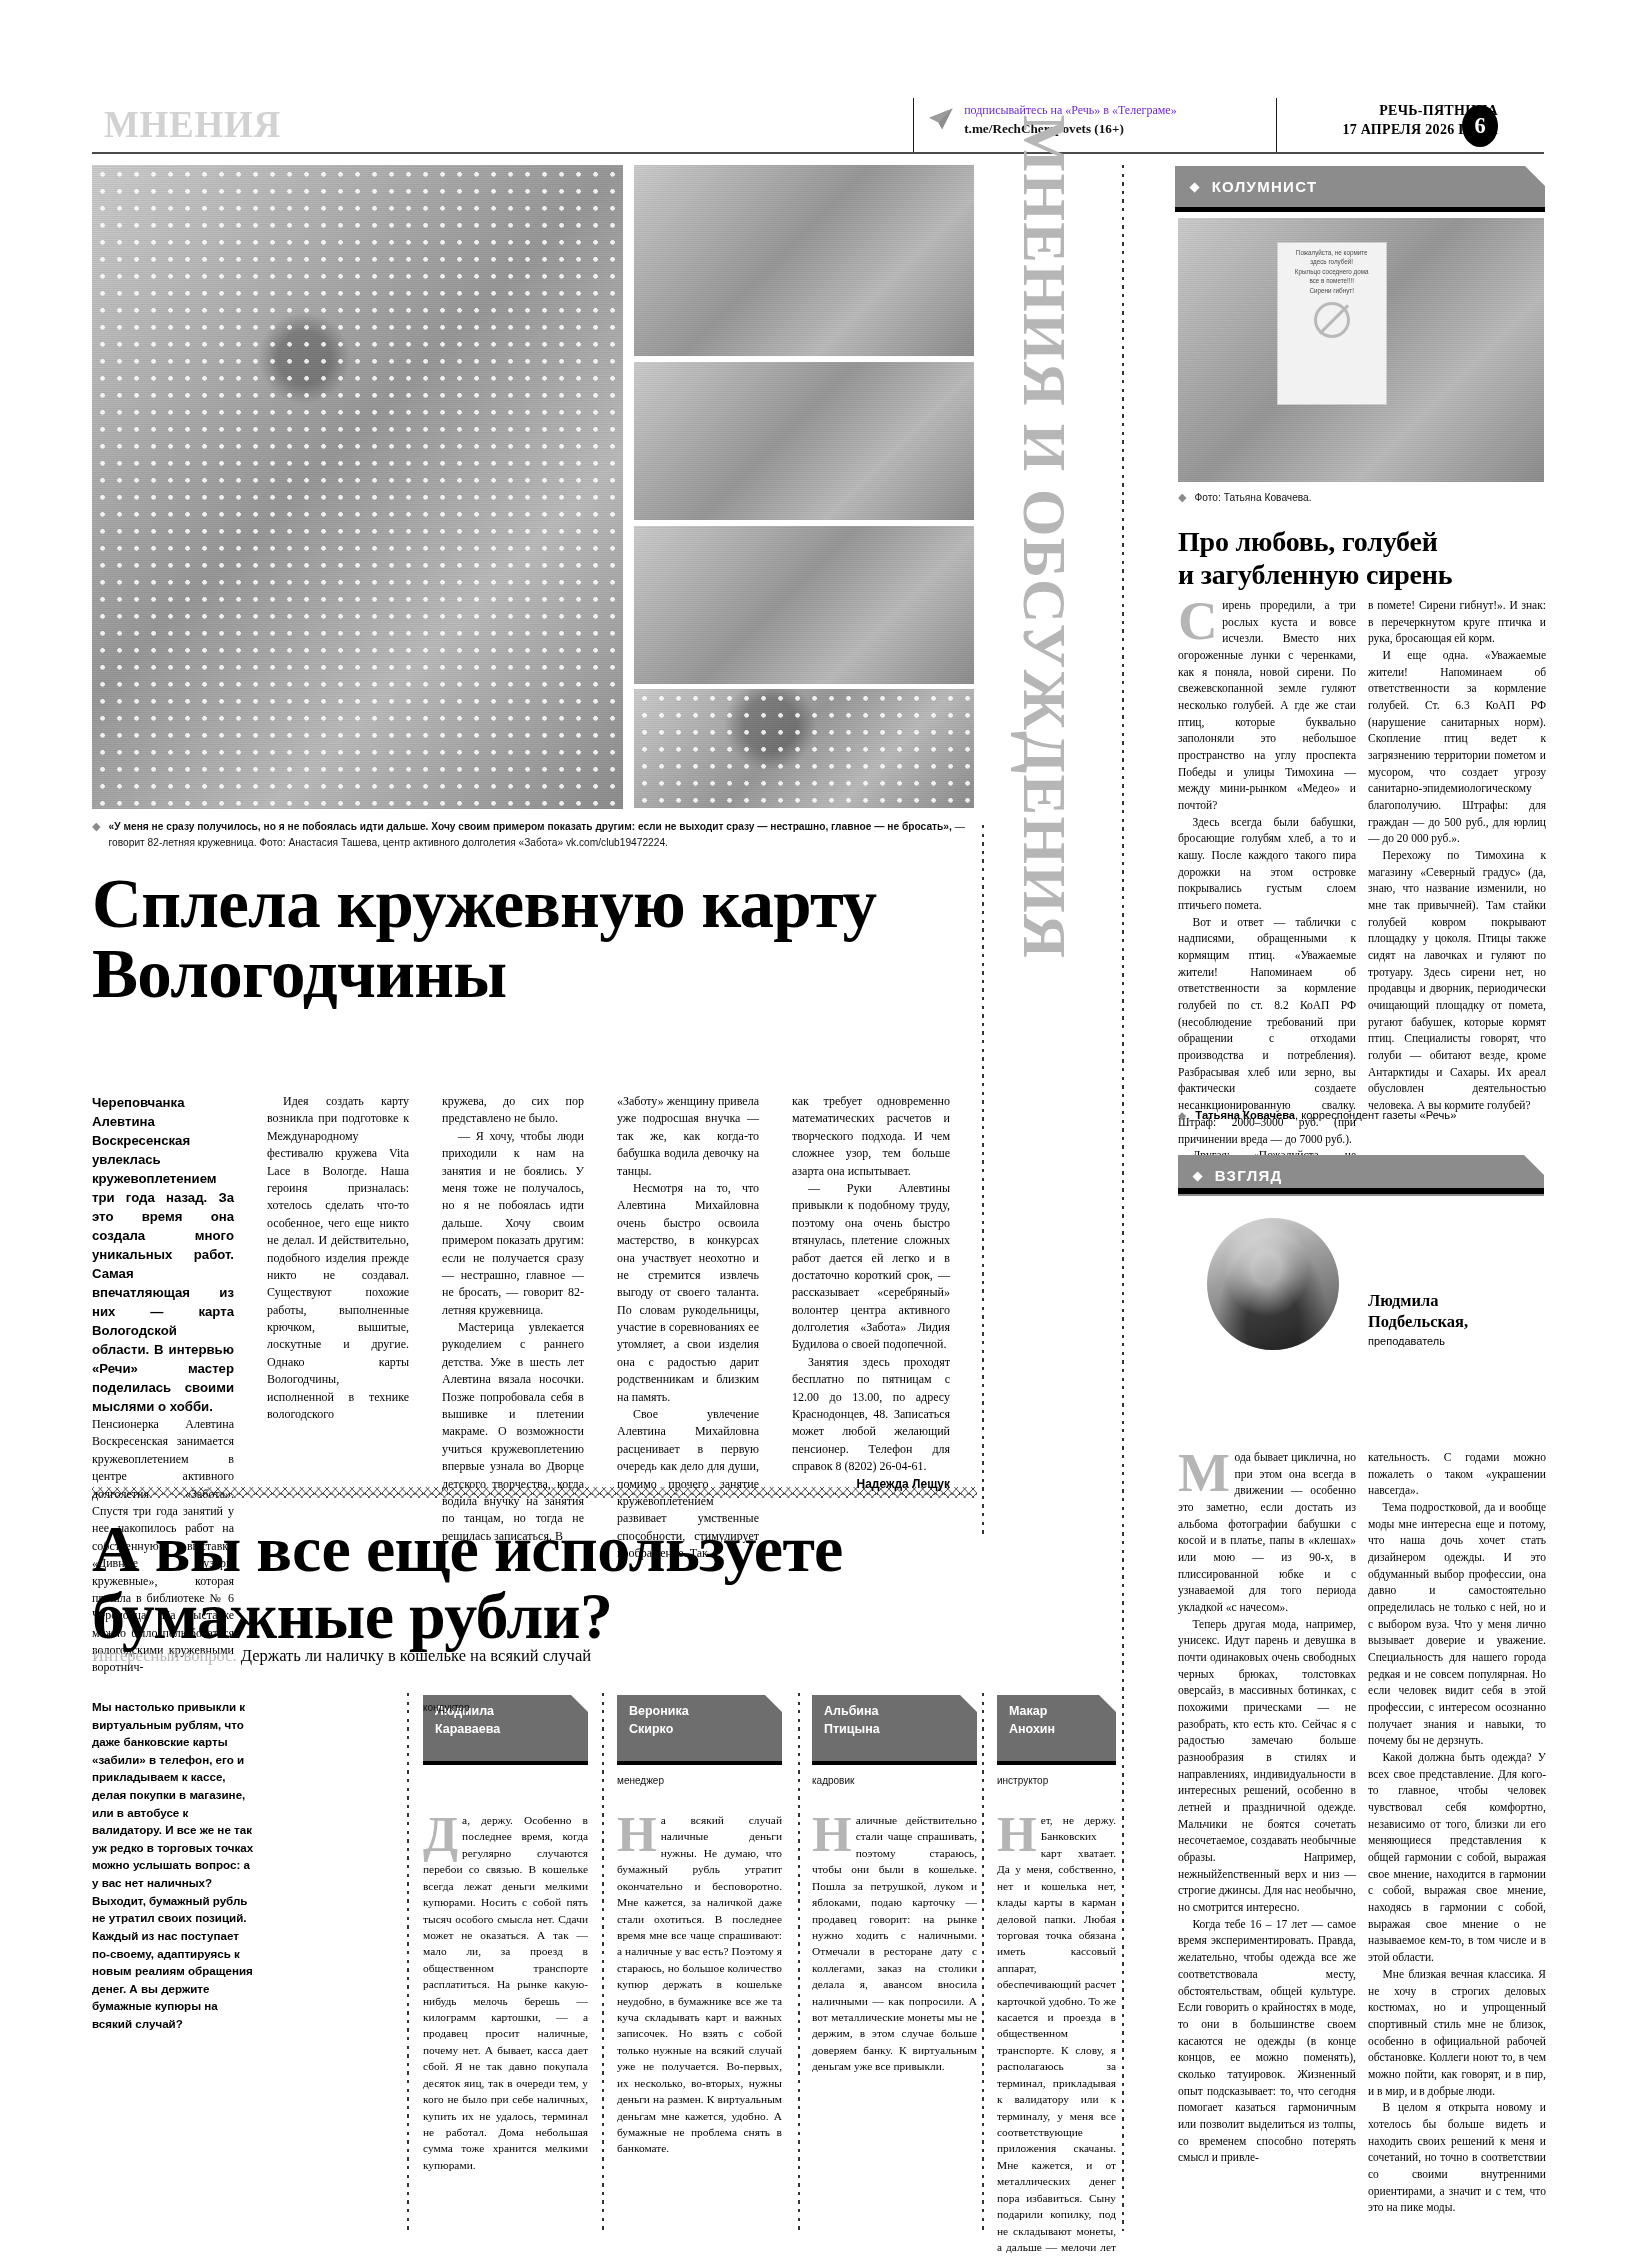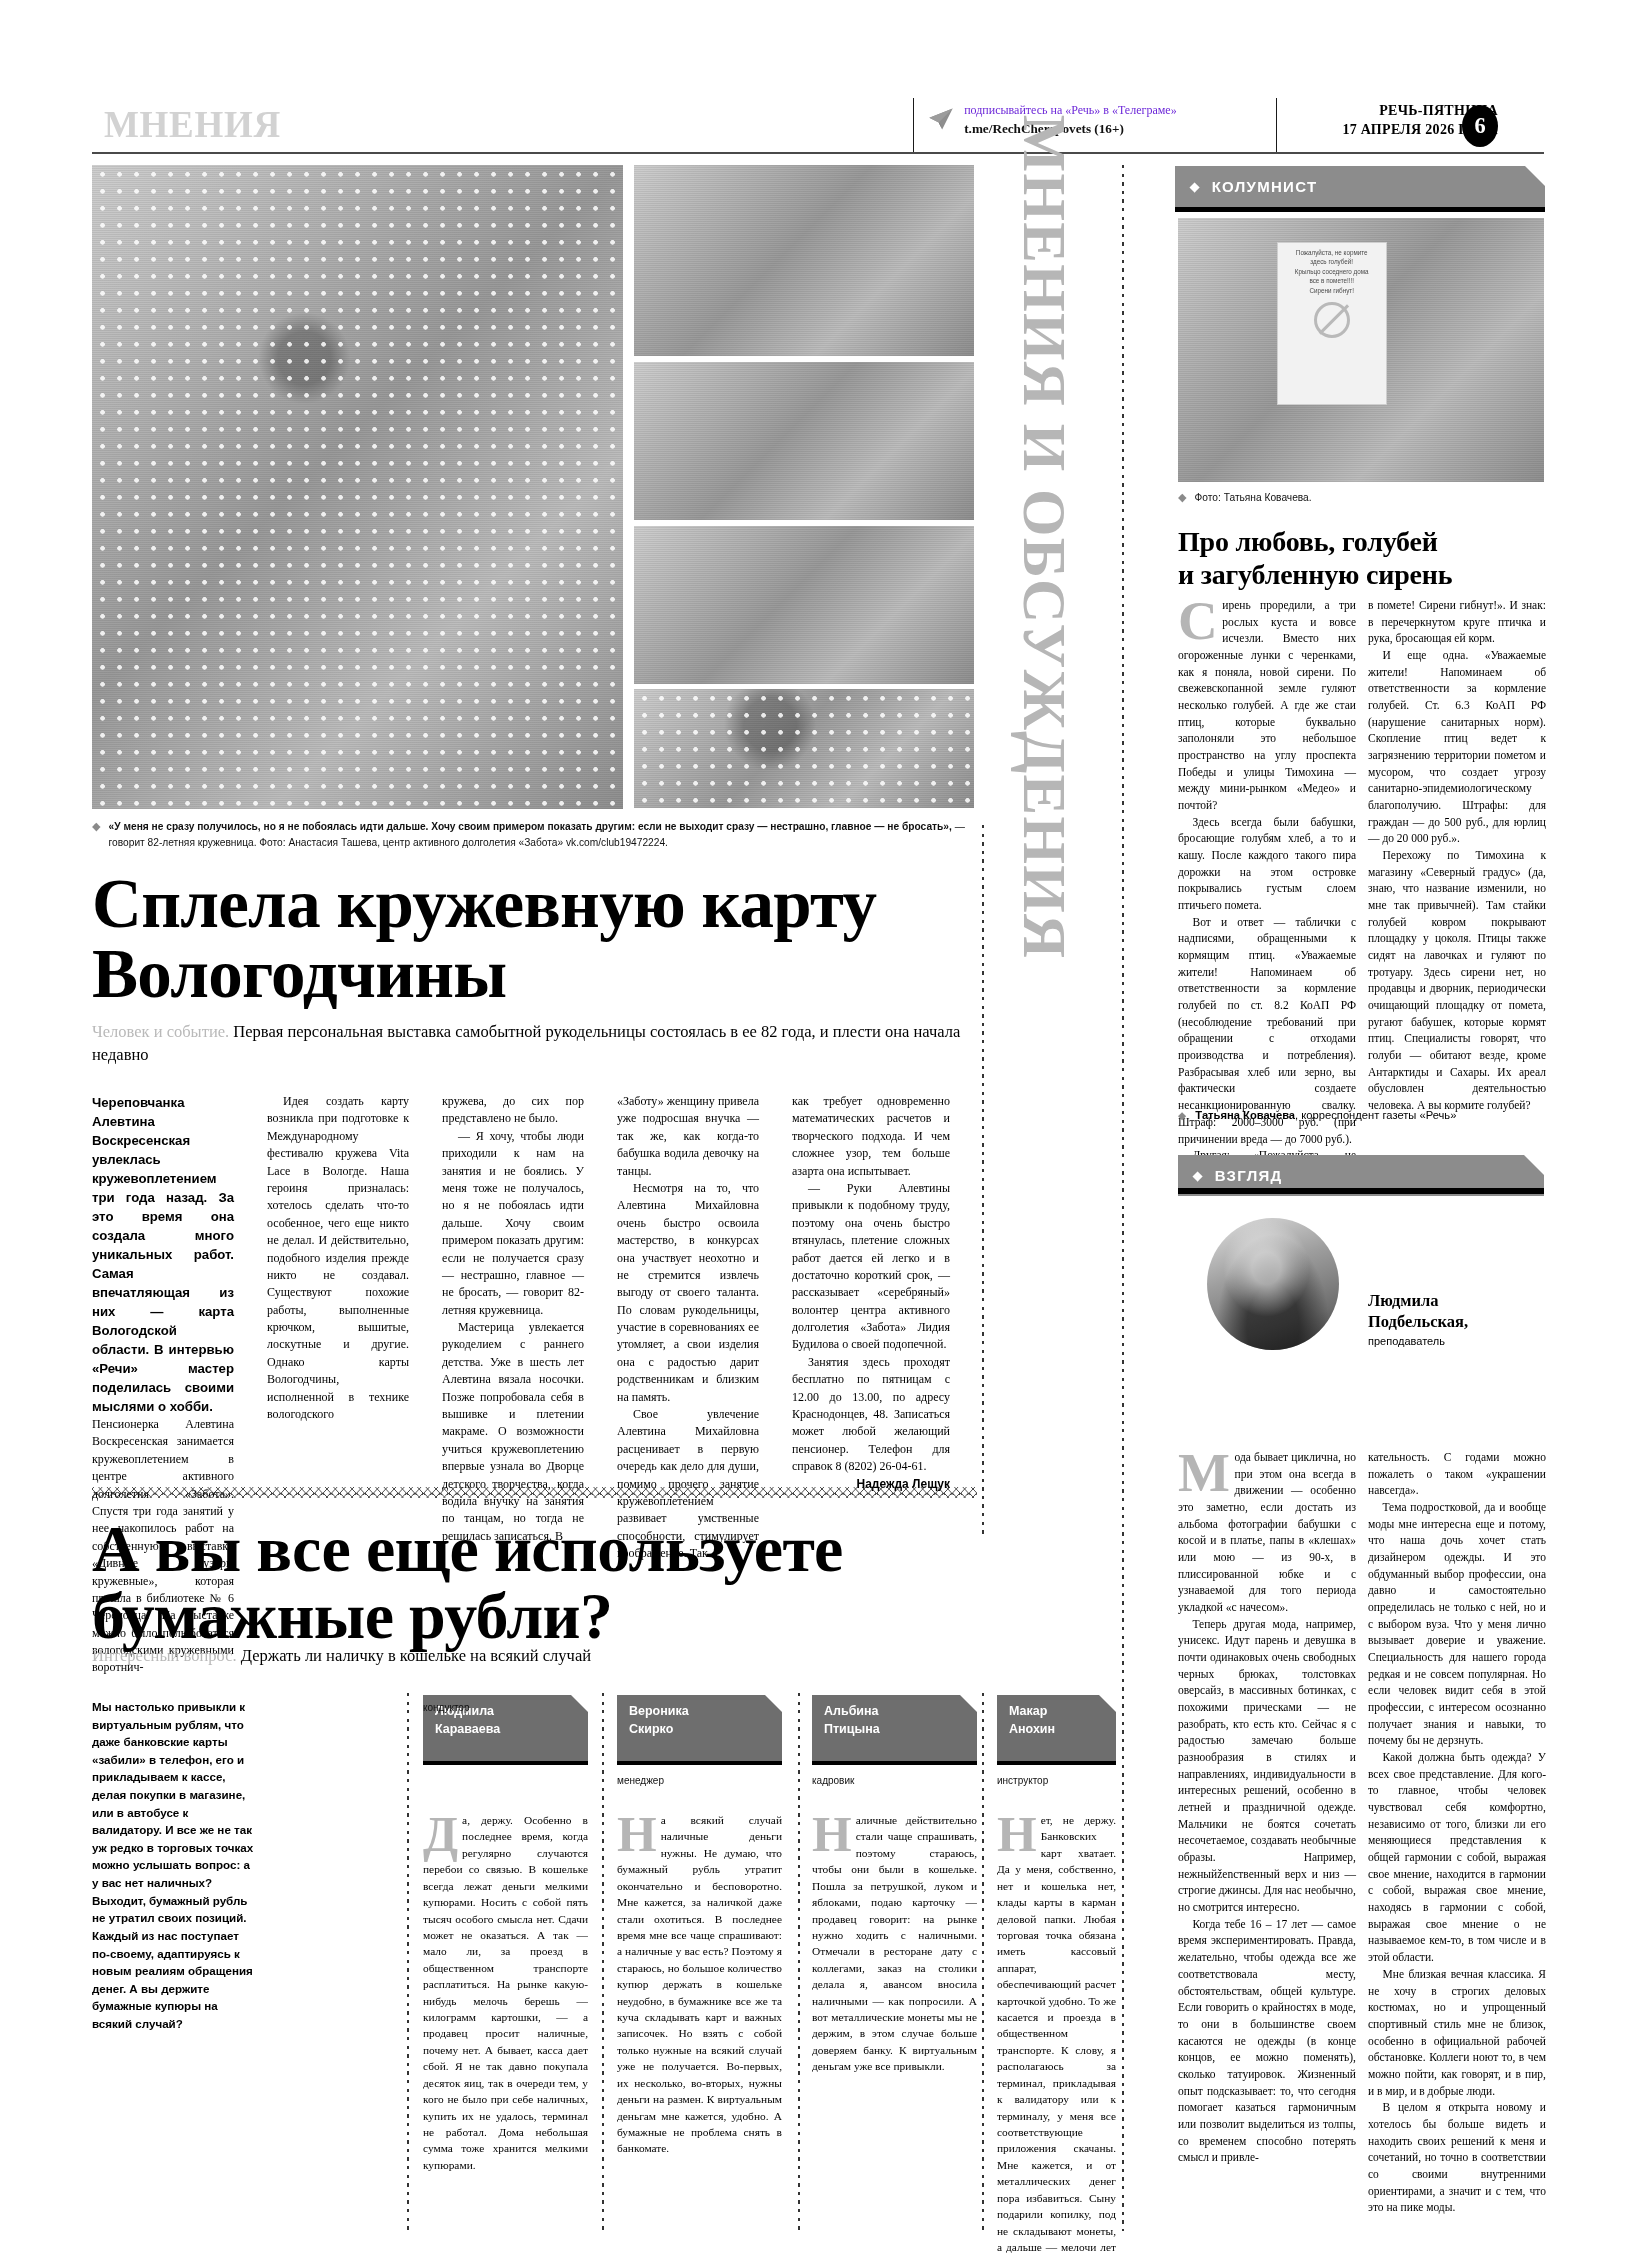--- a/index.html
+++ b/index.html
@@ -308,23 +308,20 @@
     <div class="caption">
       <b>«У меня не сразу получилось, но я не побоялась идти дальше. Хочу своим примером показать другим: если не выходит сразу — нестрашно, главное — не бросать»,</b><span> — говорит 82-летняя кружевница. Фото: Анастасия Ташева, центр активного долголетия «Забота» vk.com/club19472224.</span>
     </div>
   </div>
 
   <div class="headline-main" style="left:92px; top:869px; width:885px;">
     <div>Сплела кружевную карту</div>
     <div>Вологодчины</div>
   </div>
 
-  <div class="kicker" style="left:92px; top:1020px; width:885px;">
-    <span class="lead">Человек и событие.</span><span> Первая персональная выставка самобытной рукодельницы состоялась в ее 82 года, и плести она начала недавно</span>
-  </div>
 
   <div class="bodycol" style="left:92px; top:1093px; width:142px; height:462px;">
     <p class="lead-bold">Череповчанка Алевтина Воскресенская увлеклась кружевоплетением три года назад. За это время она создала много уникальных работ. Самая впечатляющая из них — карта Вологодской области. В интервью «Речи» мастер поделилась своими мыслями о хобби.</p>
     <p class="noind">Пенсионерка Алевтина Воскресенская занимается кружевоплетением в центре активного долголетия «Забота». Спустя три года занятий у нее накопилось работ на собственную выставку «Дивные узоры кружевные», которая прошла в библиотеке № 6 Череповца. На выставке можно было полюбоваться вологодскими кружевными воротнич-</p>
   </div>
 
   <div class="bodycol" style="left:267px; top:1093px; width:142px; height:462px;">
     <p>Идея создать карту возникла при подготовке к Международному фестивалю кружева Vita Lace в Вологде. Наша героиня призналась: хотелось сделать что-то особенное, чего еще никто не делал. И действительно, подобного изделия прежде никто не создавал. Существуют похожие работы, выполненные крючком, вышитые, лоскутные и другие. Однако карты Вологодчины, исполненной в технике вологодского</p>
   </div>
 

